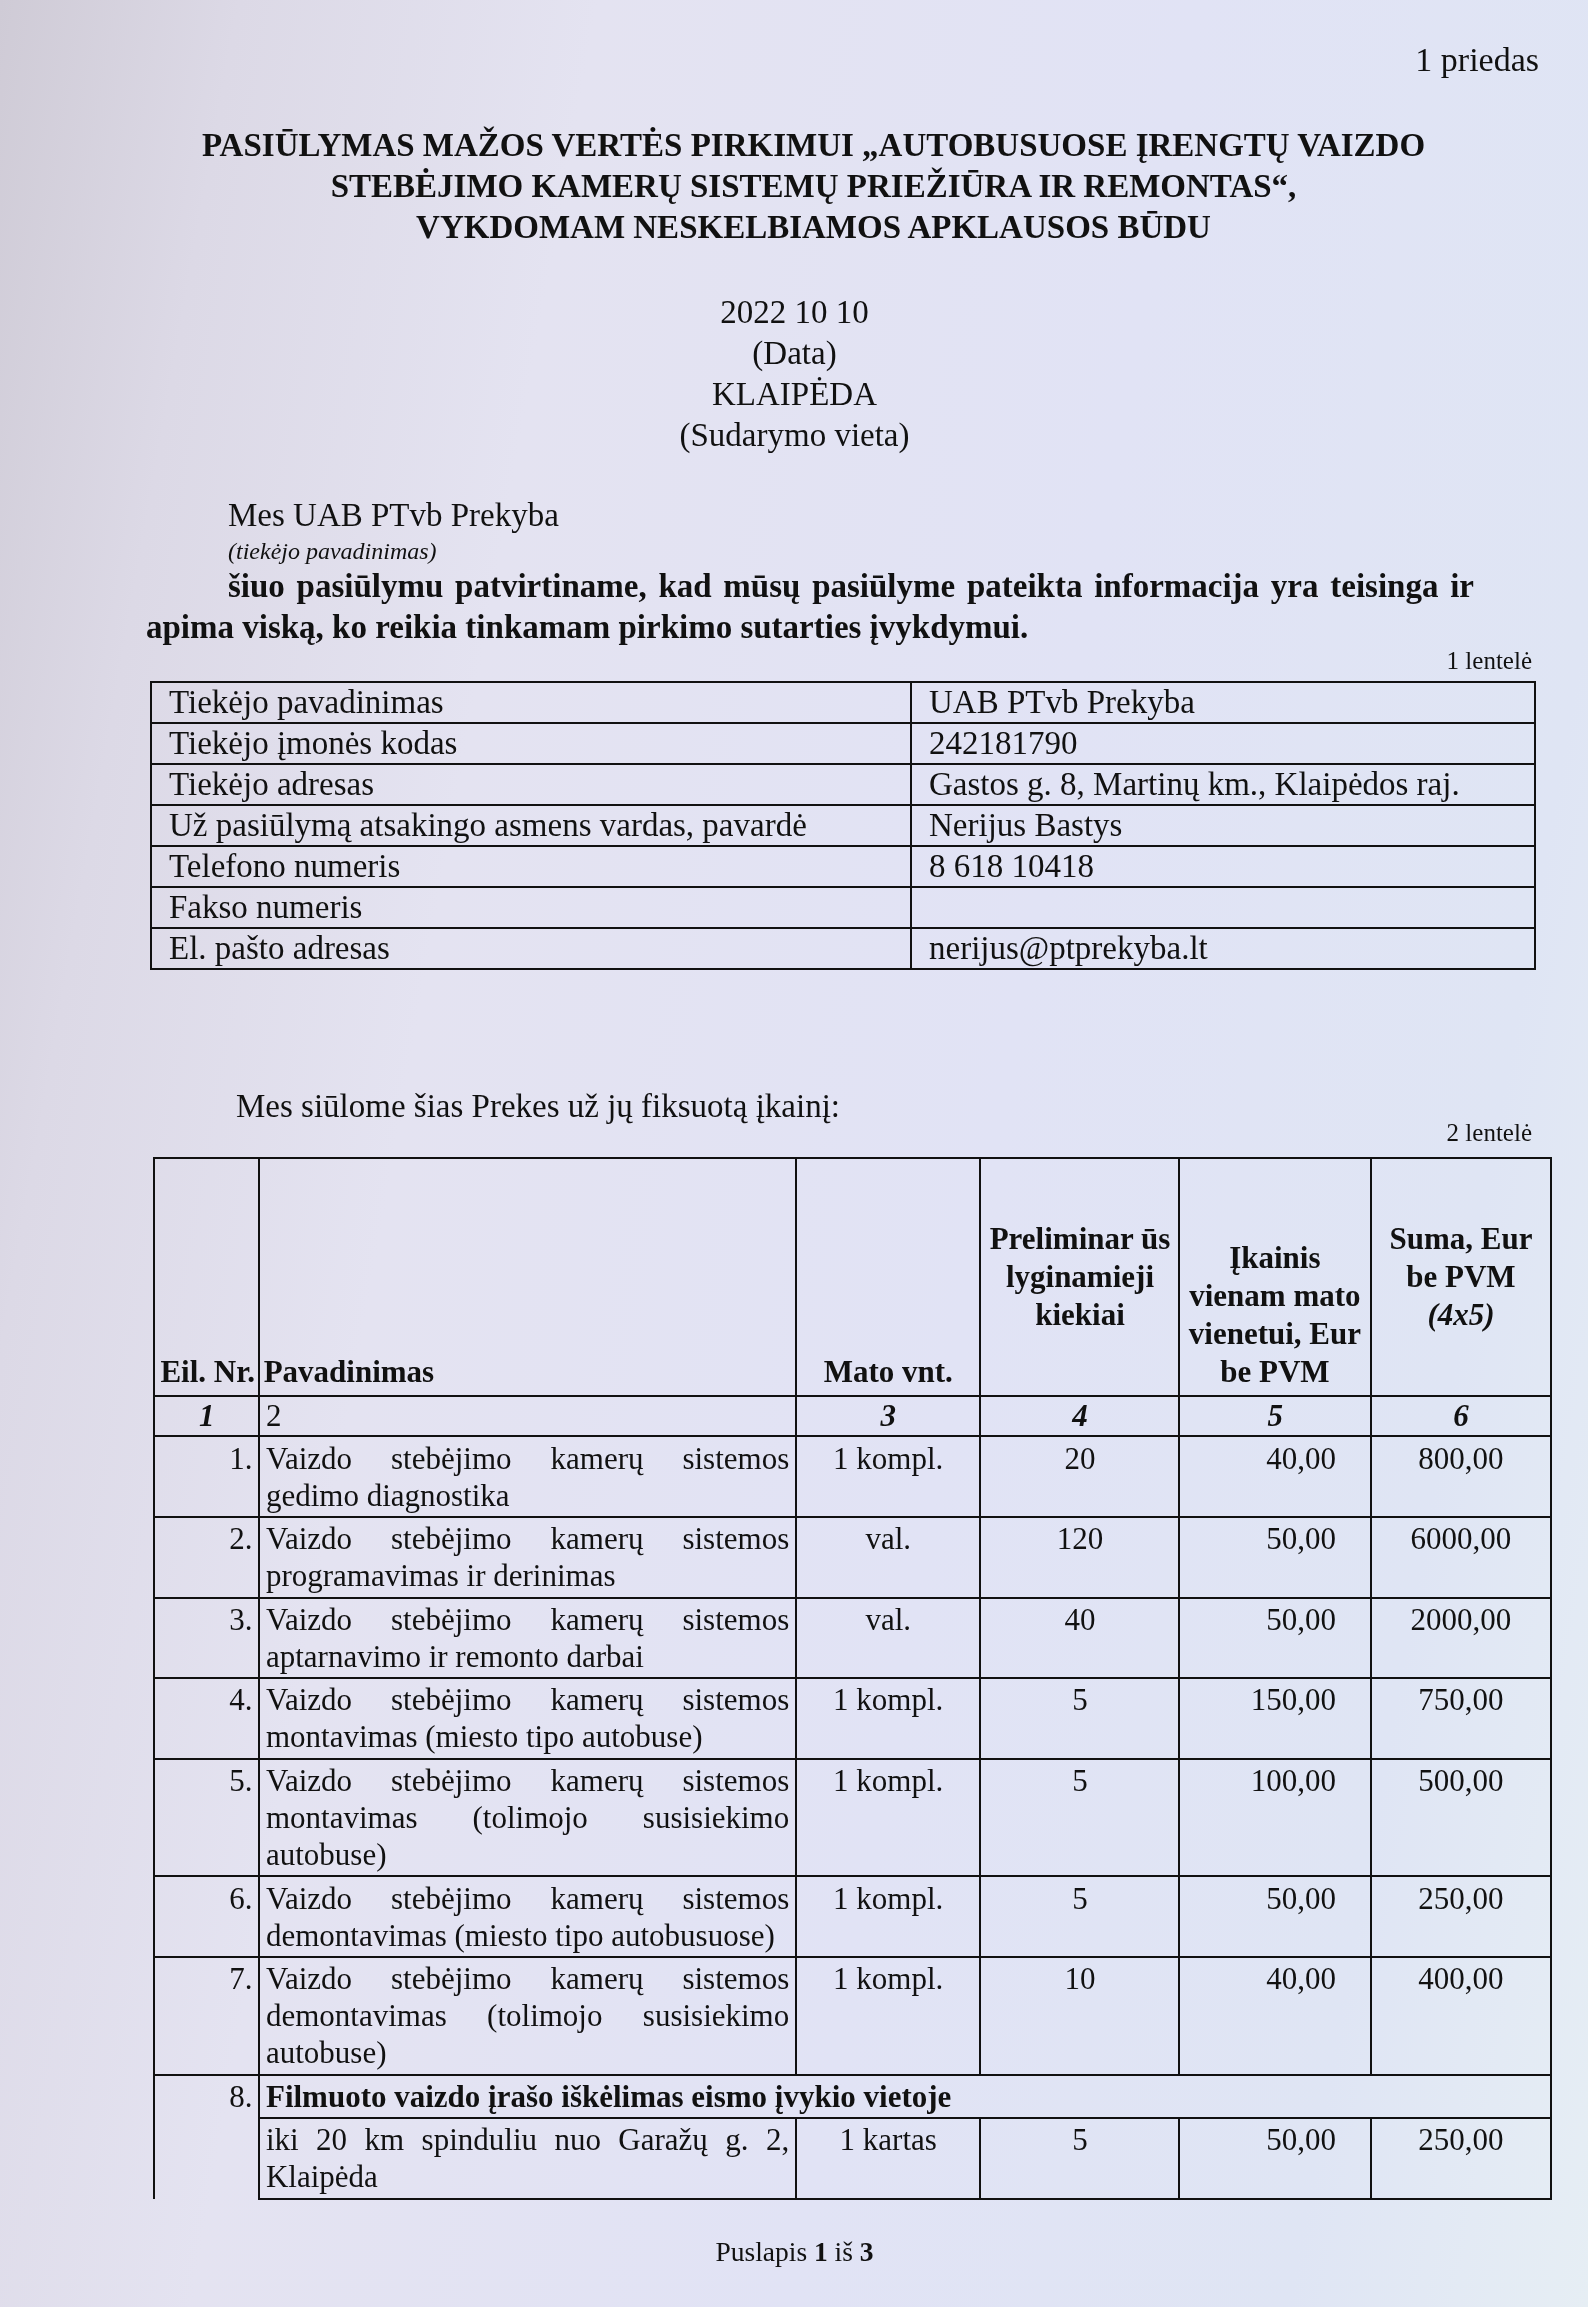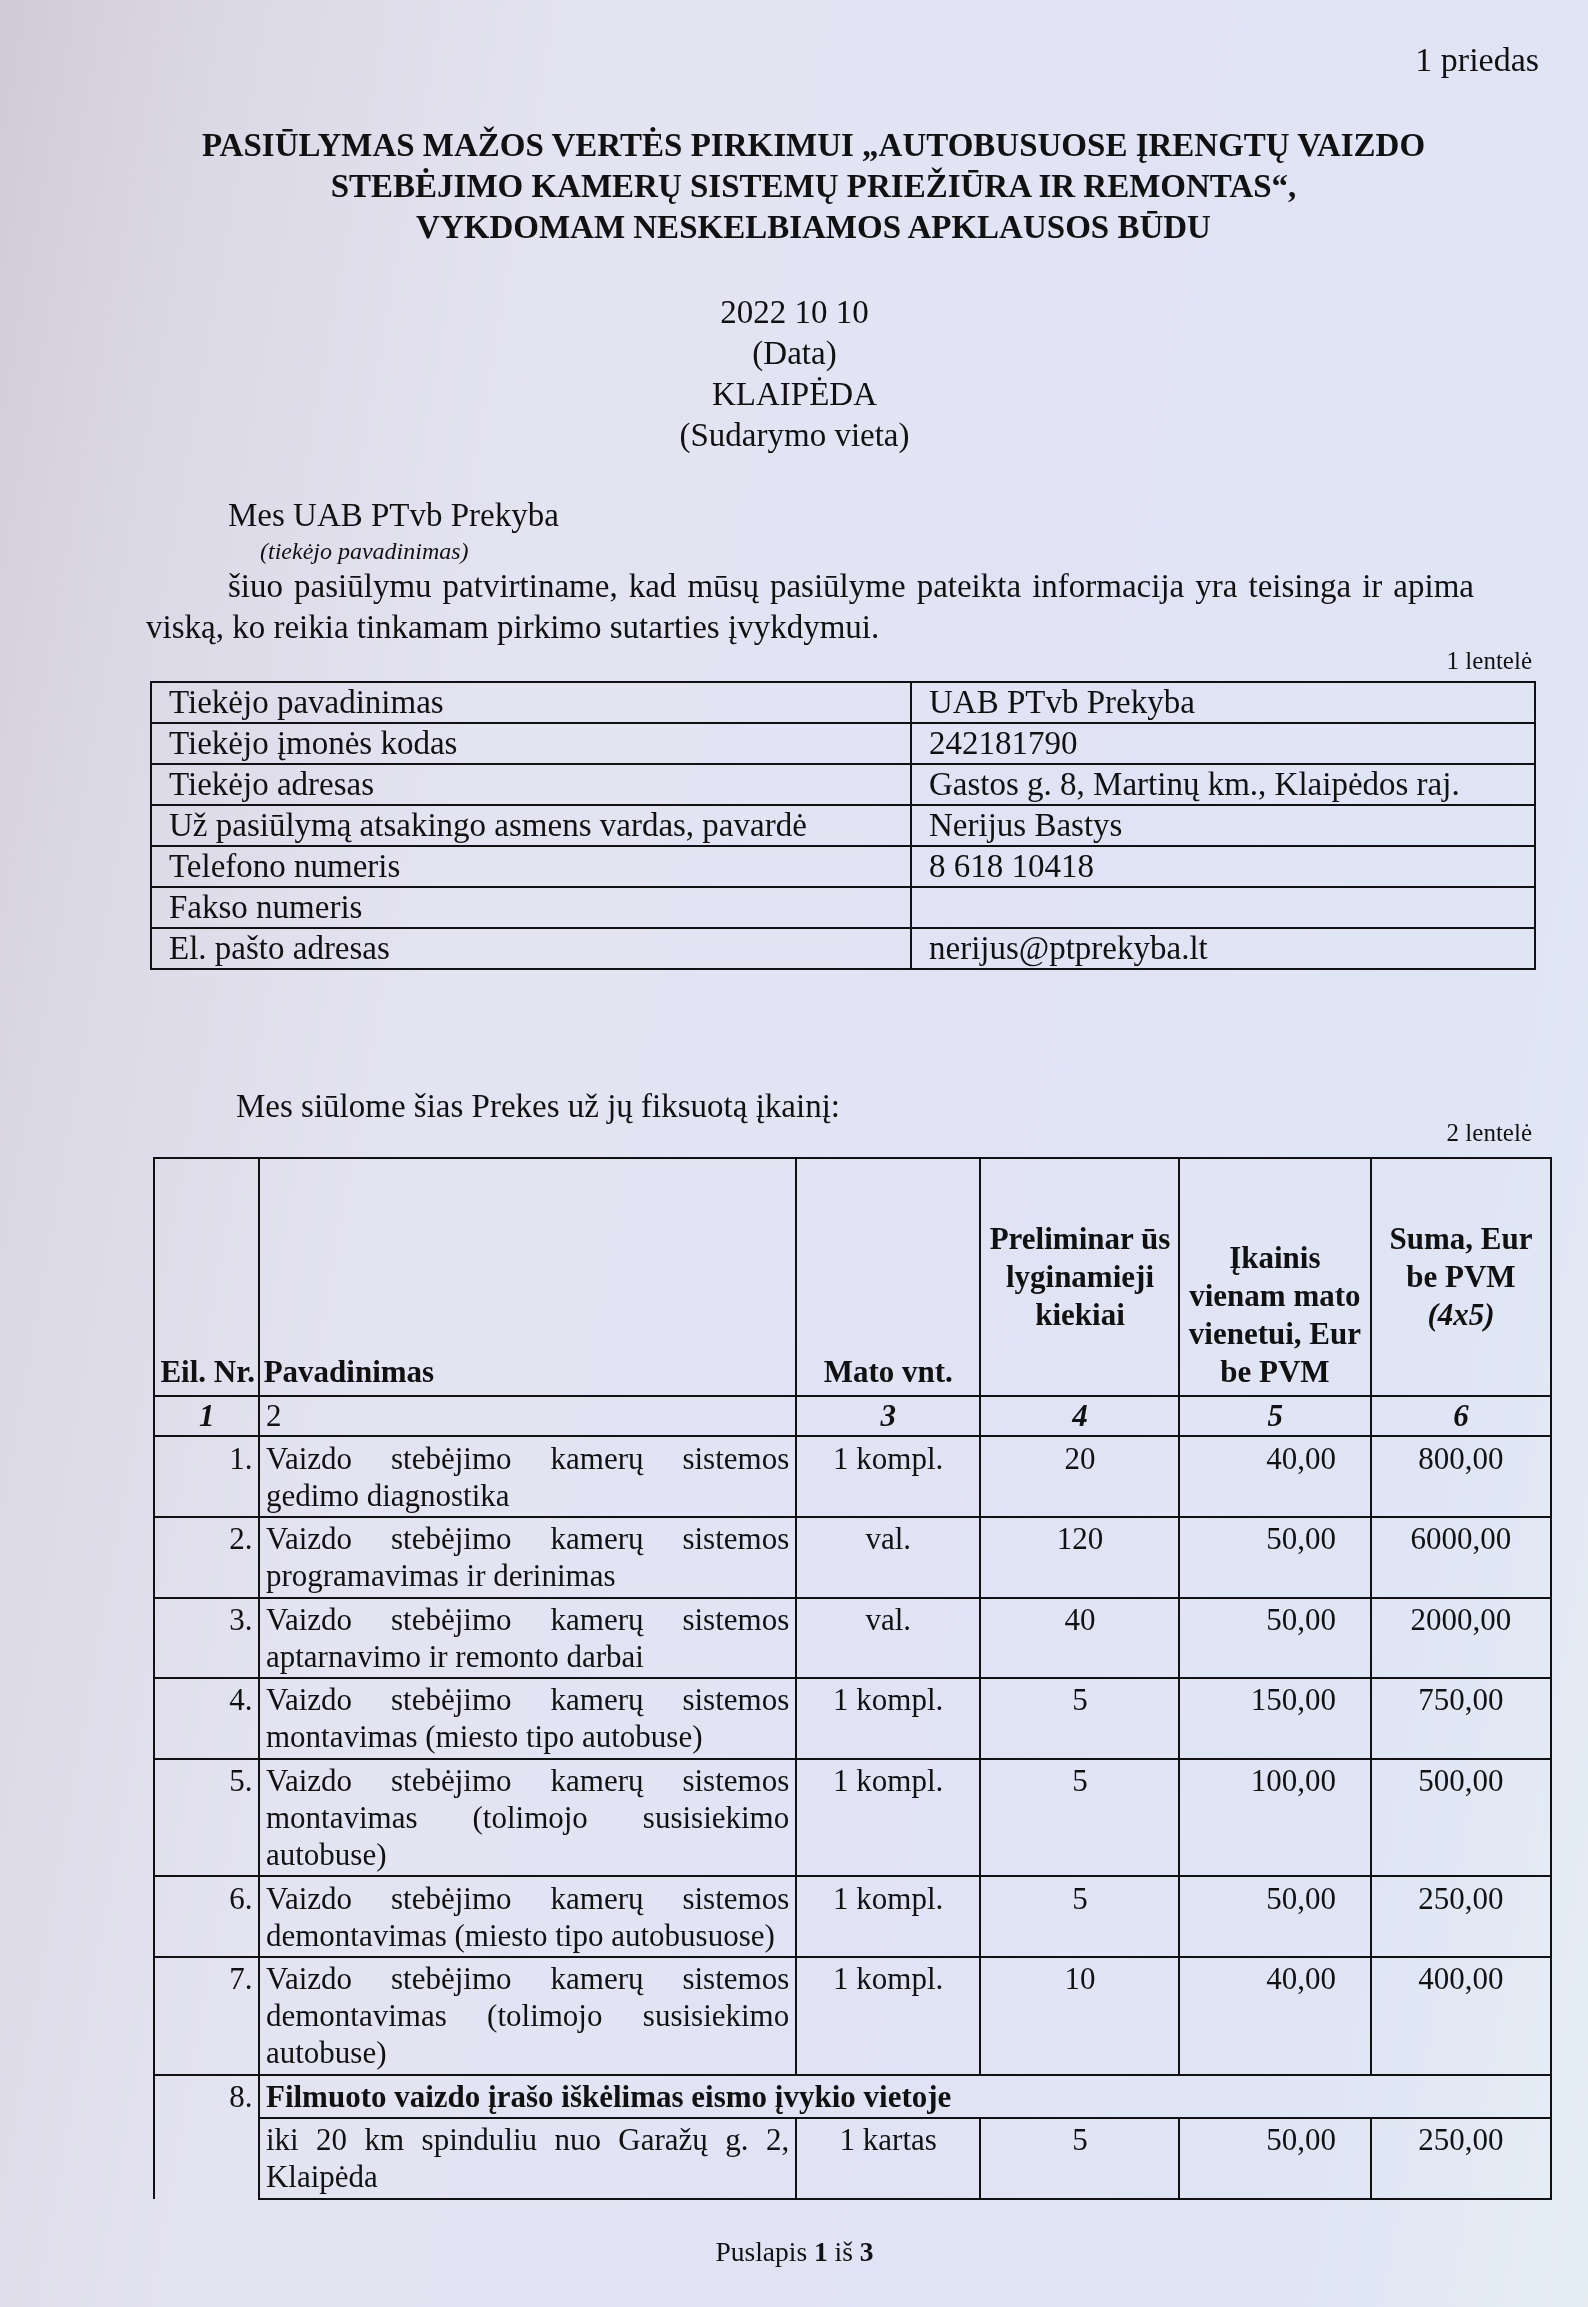--- a/index.html
+++ b/index.html
@@ -11,24 +11,24 @@
     position: relative;
   }
   .page { position: absolute; left: 0; top: 0; width: 1589px; height: 2307px; }
   .annex { position: absolute; right: 50px; top: 41px; font-size: 34px; }
   .title {
     position: absolute; left: 172px; width: 1283px; top: 125px;
     text-align: center; font-weight: bold; font-size: 33px; line-height: 41px;
   }
   .center-block { position: absolute; left: 0; width: 1589px; text-align: center; font-size: 33px; line-height: 41px; top: 292px; }
   .supplier-line { position: absolute; left: 228px; top: 497px; font-size: 33px; }
-  .supplier-caption { position: absolute; left: 228px; top: 538px; font-size: 24px; font-style: italic; margin-left: 32px; }
+  .supplier-caption { position: absolute; left: 228px; top: 538px; font-size: 24px; font-style: italic; }
   .confirm {
     position: absolute; left: 146px; width: 1328px; top: 566px;
-    font-size: 33px; line-height: 41px; text-align: justify; text-indent: 82px;
+    font-size: 33px; line-height: 41px; text-align: justify; text-indent: 82px; font-weight: bold;
   }
   .table-label { position: absolute; font-size: 25px; }
   .t1-label { right: 57px; top: 647px; }
   .t2-label { right: 57px; top: 1119px; }
 
   table { border-collapse: collapse; position: absolute; }
   td, th { border: 2.3px solid #111; vertical-align: top; }
 
   .t1 { left: 150px; top: 681px; width: 1386px; font-size: 33px; }
   .t1 td { height: 39px; padding: 0 17px; line-height: 39px; }

